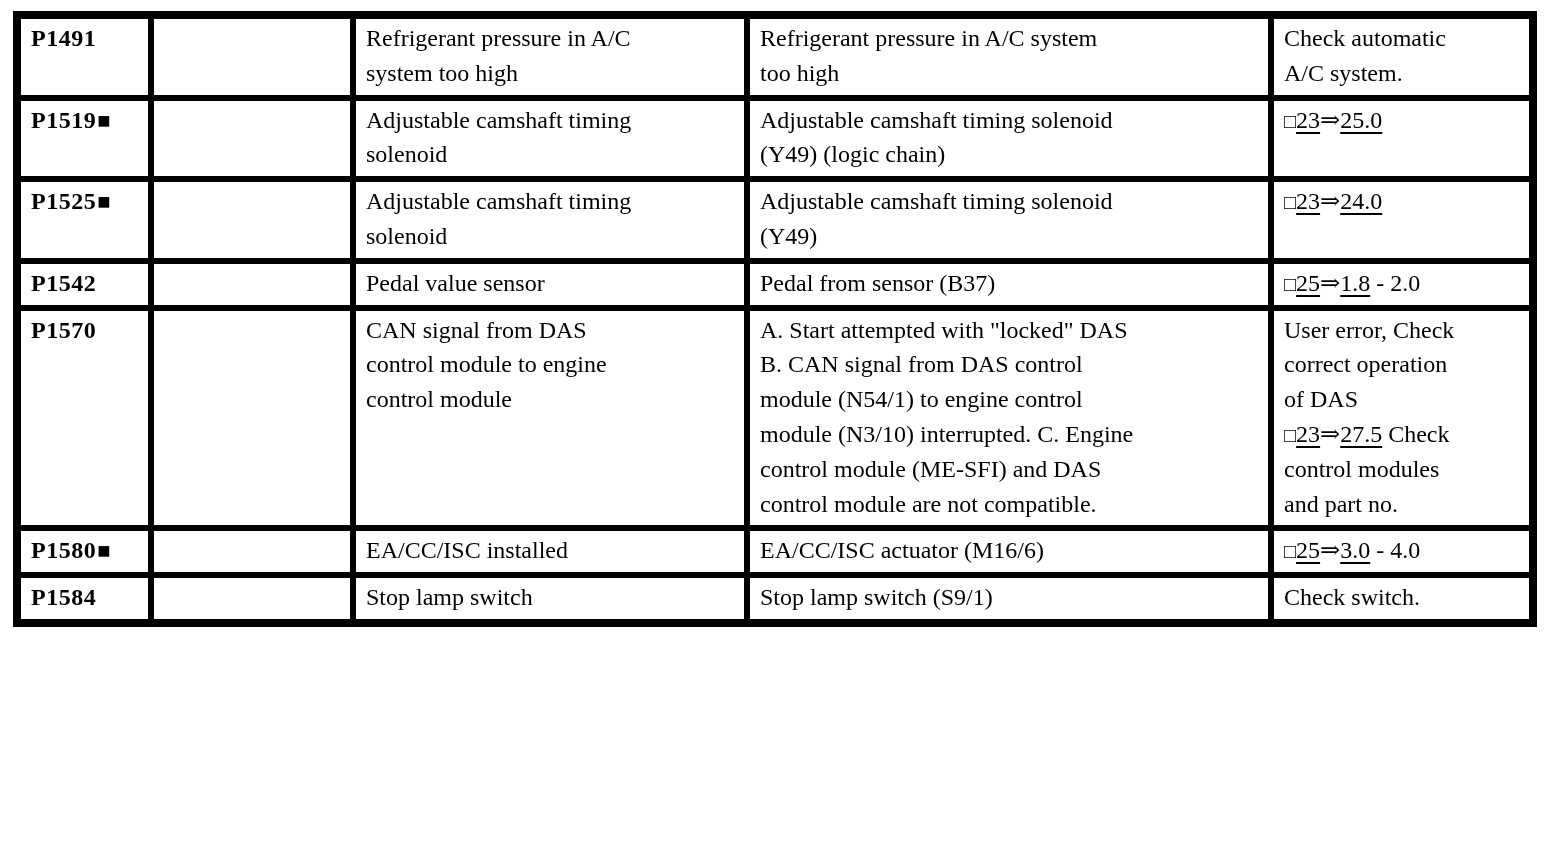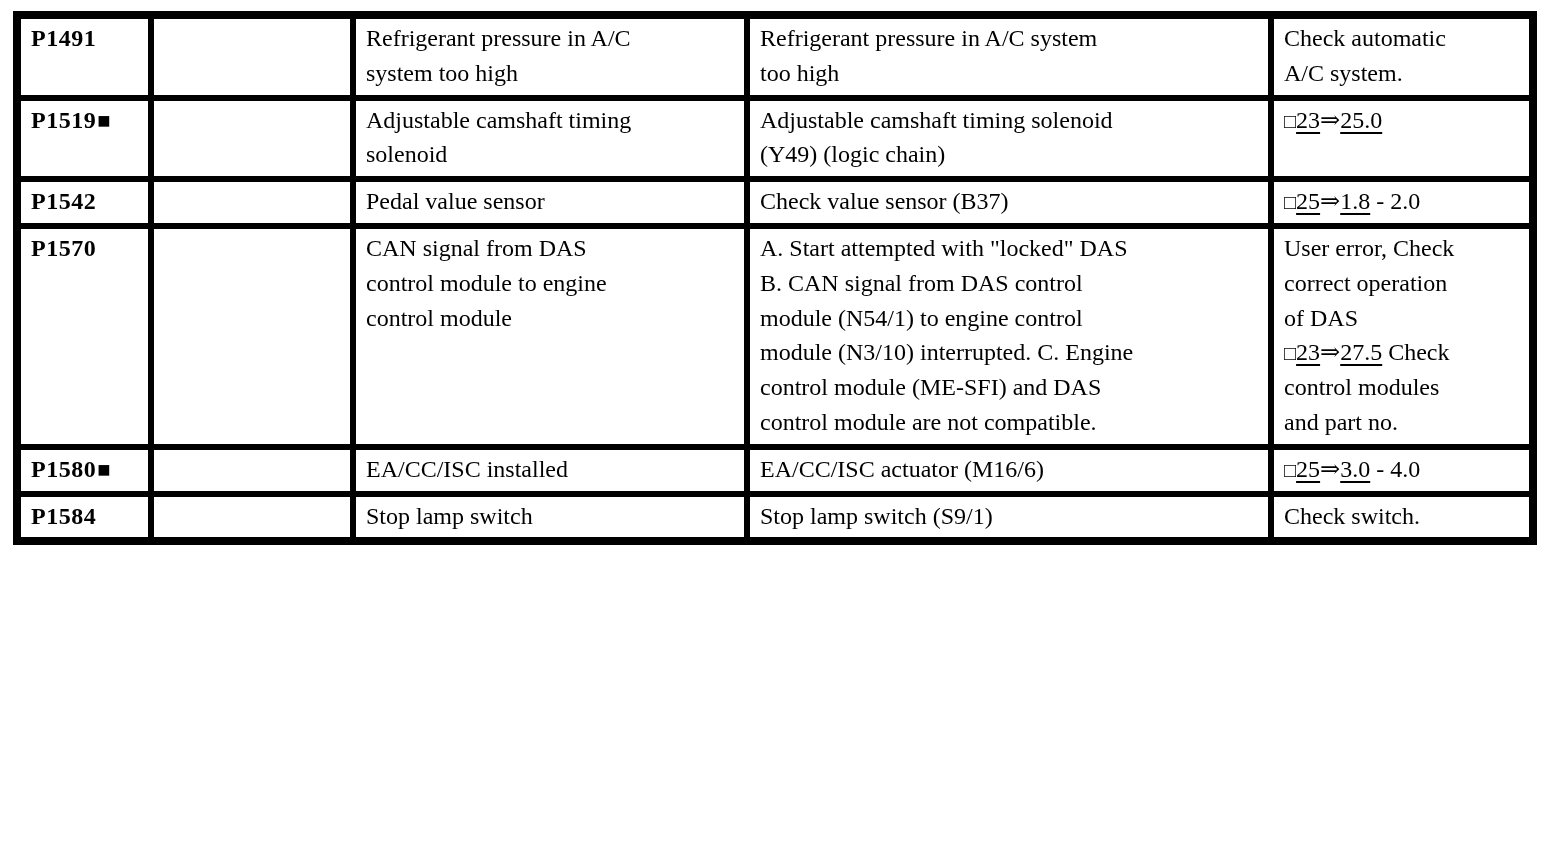--- a/index.html
+++ b/index.html
@@ -81,24 +81,33 @@
         <tr>
           <td class="code-cell"><span>P1519</span><span class="marker">■</span></td>
           <td></td>
           <td>Adjustable camshaft timing
 solenoid</td>
           <td>Adjustable camshaft timing solenoid
 (Y49) (logic chain)</td>
           <td><span class="sq">□</span><span class="u">23</span><span>⇒</span><span class="u">25.0</span></td>
         </tr>
         <tr>
+          <td class="code-cell"><span>P1525</span><span class="marker">■</span></td>
+          <td></td>
+          <td>Adjustable camshaft timing
+solenoid</td>
+          <td>Adjustable camshaft timing solenoid
+(Y49)</td>
+          <td><span class="sq">□</span><span class="u">23</span><span>⇒</span><span class="u">24.0</span></td>
+        </tr>
+        <tr>
           <td class="code-cell"><span>P1542</span></td>
           <td></td>
           <td>Pedal value sensor</td>
-          <td>Check value sensor (B37)</td>
+          <td>Pedal from sensor (B37)</td>
           <td><span class="sq">□</span><span class="u">25</span><span>⇒</span><span class="u">1.8</span><span> - 2.0</span></td>
         </tr>
         <tr>
           <td class="code-cell"><span>P1570</span></td>
           <td></td>
           <td>CAN signal from DAS
 control module to engine
 control module</td>
           <td>A. Start attempted with "locked" DAS
 B. CAN signal from DAS control

